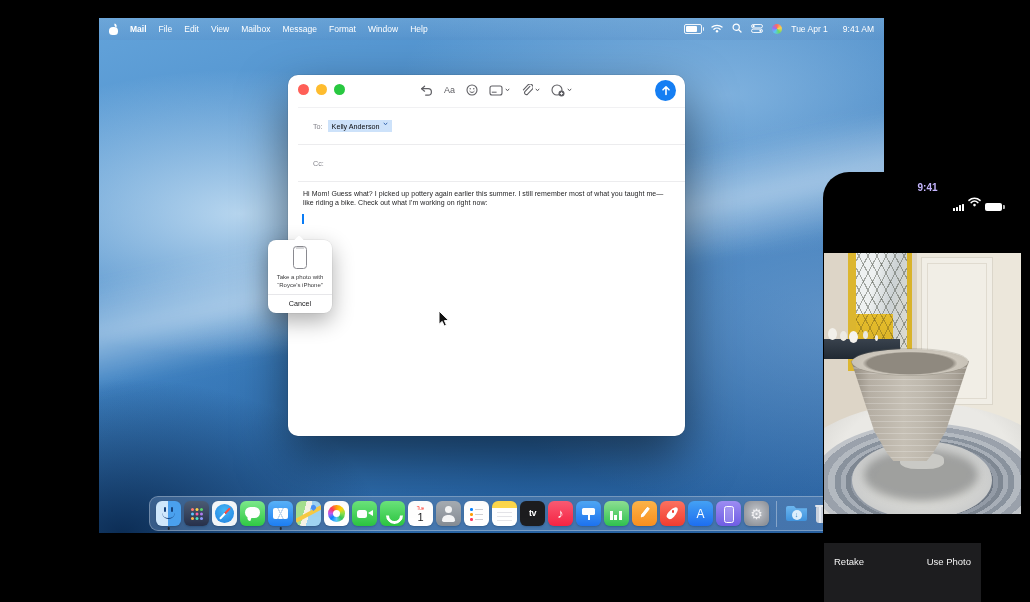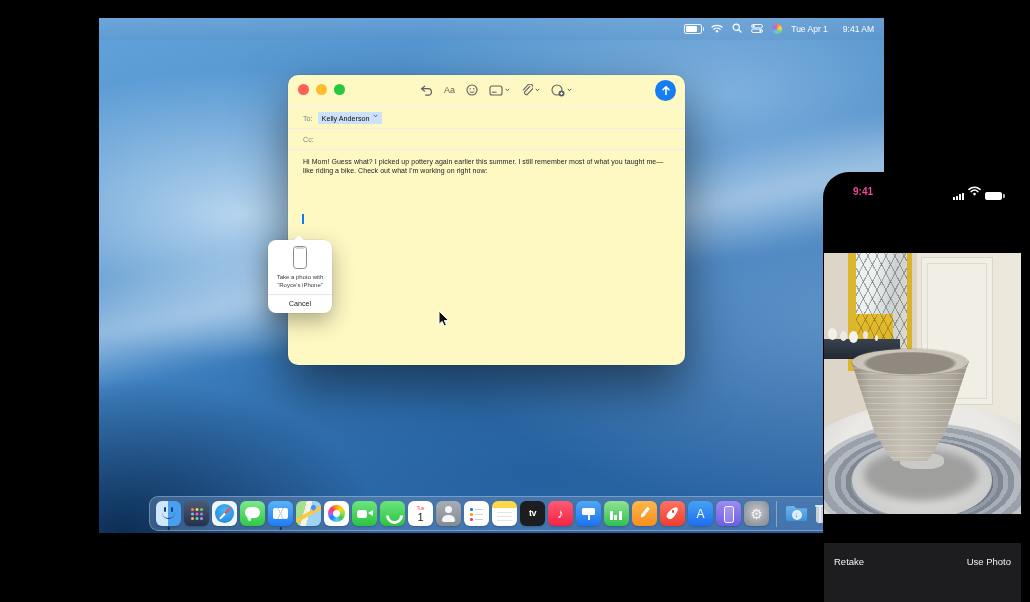--- a/index.html
+++ b/index.html
@@ -120,34 +120,34 @@
   .di-downloads{background:transparent;box-shadow:none;}
   .di-downloads::before{content:"";position:absolute;left:2px;top:5px;width:21px;height:15px;border-radius:2px;
     background:linear-gradient(180deg,#6cb6ef,#3f93dd);clip-path:polygon(0 0,38% 0,48% 15%,100% 15%,100% 100%,0 100%);}
   .di-downloads .glyph{background:#ddeffc;color:#2a7cc0;width:10px;height:10px;border-radius:50%;
     font-size:7px;line-height:10px;text-align:center;margin-top:3px;}
   .di-trash{background:transparent;box-shadow:none;}
   .di-trash::before{content:"";position:absolute;left:4px;top:5px;width:17px;height:17px;border-radius:2px 2px 3px 3px;
     background:repeating-linear-gradient(90deg,rgba(208,213,222,.95) 0 2.5px,rgba(236,239,244,.95) 2.5px 5px);}
   .di-trash::after{content:"";position:absolute;left:3px;top:3.5px;width:19px;height:2.5px;background:#e2e6ec;border-radius:1px;}
   
-  .window{position:absolute;left:288px;top:75px;width:397px;height:290px;background:#fef9c3;border-radius:10px;
+  .window{position:absolute;left:288px;top:75px;width:397px;height:361px;background:#ffffff;border-radius:10px;
     box-shadow:0 22px 50px rgba(0,0,0,.5),0 0 0 .5px rgba(0,0,0,.12);z-index:4;}
   .titlebar{position:relative;height:29px;display:flex;align-items:center;padding:0 10px;}
   .traffic{display:flex;gap:7px;}
   .tl{width:11px;height:11px;border-radius:50%;}
   .tl-red{background:#ff5f57;}.tl-yellow{background:#febc2e;}.tl-green{background:#28c840;}
   .tb-icons{position:absolute;left:132px;top:5px;display:flex;align-items:center;gap:11px;height:20px;}
   .tb-btn{display:flex;align-items:center;gap:2px;color:#5f5f64;}
   .tb-aa{font-size:9px;color:#5f5f64;}
   .send-btn{position:absolute;right:9px;top:5px;width:21px;height:21px;border-radius:50%;background:#157ef3;
     display:flex;align-items:center;justify-content:center;}
   .fields{margin-top:3px;}
-  .field-row{display:flex;align-items:center;min-height:20px;padding:0 15px;border-bottom:1px solid #ececee;
-    font-size:7.2px;color:#141416;}
+  .field-row{display:flex;align-items:center;min-height:20px;padding:8px 15px;border-bottom:1px solid #ececee;
+    font-size:7.2px;color:#141416;margin-left:10px;}
   .field-row:first-child{border-top:1px solid #f1f1f3;}
   .field-label{color:#82828a;margin-right:5px;white-space:nowrap;}
   .fl-wide{min-width:26px;}
   .recipient-pill{background:#cde2fa;border-radius:0;padding:1.5px 4px;display:flex;gap:3px;color:#0c0c0e;}
   .pill-chev{width:5px;height:4px;display:inline-block;}
   .body-text{padding:8px 15px 0;font-size:7px;line-height:1.23;color:#1c1c1e;letter-spacing:.05px;}
   .caret{position:absolute;left:14px;top:139px;width:1.5px;height:10px;background:#0a7cf5;}
   
   .popover{position:absolute;left:268px;top:240px;width:64px;background:#fff;border-radius:8px;z-index:6;
     box-shadow:0 8px 22px rgba(0,0,0,.32),0 0 0 .5px rgba(0,0,0,.08);text-align:center;padding-top:4px;}
@@ -156,21 +156,21 @@
   .pop-phone{width:12px;height:21px;border:1.5px solid #8a8a90;border-radius:3.5px;margin:2px auto 4px;position:relative;}
   .pop-phone::before{content:"";position:absolute;left:2px;top:0;right:2px;height:2px;background:#8a8a90;opacity:.35;}
   .pop-text{font-size:6px;color:#3a3a3c;line-height:1.35;padding:0 3px;}
   .pop-divider{height:1px;background:#e7e7ea;margin-top:5px;}
   .pop-cancel{font-size:7.2px;color:#19191b;padding:4px 0 5px;}
   
   .cursor{position:absolute;left:438px;top:310px;z-index:7;}
   
   .iphone{position:absolute;left:823px;top:172px;width:199px;height:430px;background:#000;
     border-radius:26px 26px 0 0;overflow:hidden;z-index:5;}
-  .ip-status{position:absolute;top:10px;left:0;right:0;display:flex;align-items:center;padding:0 20px 0 30px;color:#ec4899;}
+  .ip-status{position:absolute;top:10px;left:0;right:0;display:flex;align-items:center;padding:0 20px 0 30px;color:#c4b5fd;flex-direction:column;}
   .ip-time{font-size:10px;font-weight:600;}
   .ip-icons{margin-left:auto;display:flex;align-items:flex-end;gap:4px;}
   .sig{display:flex;align-items:flex-end;gap:1px;}
   .sig span{width:2px;background:#fff;border-radius:.5px;display:block;}
   .ip-batt{width:17px;height:8px;background:#fff;border-radius:2px;position:relative;margin-bottom:.5px;}
   .ip-batt::after{content:"";position:absolute;right:-2.5px;top:2px;width:1.5px;height:4px;background:rgba(255,255,255,.7);border-radius:0 1px 1px 0;}
   .ip-photo{position:absolute;left:1px;top:81px;width:197px;height:261px;overflow:hidden;
     background:linear-gradient(90deg,#ddd5c7 0 47%,#ece7db 47%);}
   .ph-window{position:absolute;left:24px;top:0;width:64px;height:118px;
     border-left:8px solid #dcb62f;border-right:5px solid #d9b32a;box-sizing:border-box;
@@ -202,31 +202,45 @@
   .ph-stem{position:absolute;left:76px;top:200px;width:44px;height:16px;background:#c9c9c5;border-radius:40%;}
   .ph-pot{position:absolute;left:22px;top:96px;width:128px;height:112px;}
   .ph-body{position:absolute;left:0;top:12px;width:128px;height:100px;
     clip-path:polygon(4% 0%,96% 0%,78% 70%,68% 92%,63% 100%,37% 100%,32% 92%,22% 70%);
     background:
       repeating-linear-gradient(180deg,rgba(255,255,255,.22) 0 1.5px,rgba(0,0,0,0) 1.5px 6px),
       linear-gradient(90deg,#968f84 0 6%,#b5aea3 18%,#c6c0b5 45%,#bfb9ae 60%,#a9a297 85%,#8f887d 100%);}
   .ph-rim{position:absolute;left:6px;top:0;width:116px;height:26px;border-radius:50%;
     background:radial-gradient(ellipse at 50% 55%,#8f897f 0 52%,#cdc7bc 58%,#beb8ad 100%);
     box-shadow:0 0 0 1px rgba(120,115,105,.25);}
-  .ip-bottom{position:absolute;left:1px;top:371px;width:197px;height:59px;background:#1d1d1f;
+  .ip-bottom{position:absolute;left:1px;top:371px;width:157px;height:59px;background:#1d1d1f;
     box-sizing:border-box;padding:13px 10px 0;display:flex;justify-content:space-between;
     color:#f2f2f2;font-size:9.5px;}
 </style>
 </head>
 <body>
 
 <div class="desktop">
   <div class="wall-band"></div>
 
   <div class="menubar">
+    <div class="menu-left">
+      <span class="apple-icon"></span>
+      <span style="display:flex;gap:12px;">
+          <span class="menu-item bold">Mail</span>
+          <span class="menu-item">File</span>
+          <span class="menu-item">Edit</span>
+          <span class="menu-item">View</span>
+          <span class="menu-item">Mailbox</span>
+          <span class="menu-item">Message</span>
+          <span class="menu-item">Format</span>
+          <span class="menu-item">Window</span>
+          <span class="menu-item">Help</span>
+        </span>
+    </div>
     <div class="menu-right">
       <span class="mb-batt"></span>
       <span><svg width="12" height="9" viewBox="0 0 12 9">
             <path d="M1 3.1C3.6.7 8.4.7 11 3.1" stroke="#fff" stroke-width="1.3" fill="none" stroke-linecap="round"></path>
             <path d="M2.9 5.2C4.6 3.7 7.4 3.7 9.1 5.2" stroke="#fff" stroke-width="1.3" fill="none" stroke-linecap="round"></path>
             <circle cx="6" cy="7.3" r="1.2" fill="#fff"></circle>
           </svg></span>
       <span><svg width="10" height="10" viewBox="0 0 10 10">
             <circle cx="4.2" cy="4.2" r="3.1" stroke="#fff" stroke-width="1.2" fill="none"></circle>
             <path d="M6.6 6.6L9 9" stroke="#fff" stroke-width="1.3" stroke-linecap="round"></path>

